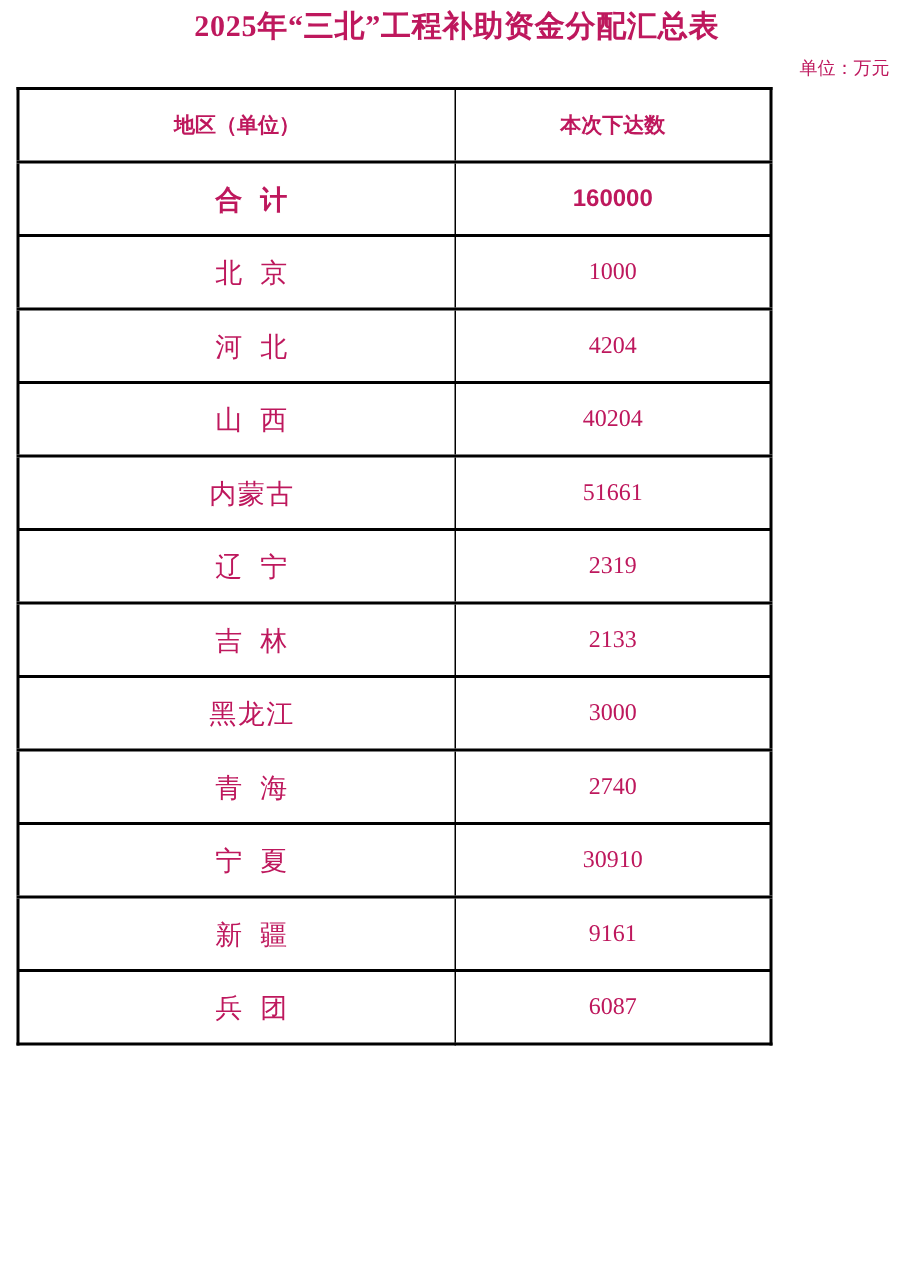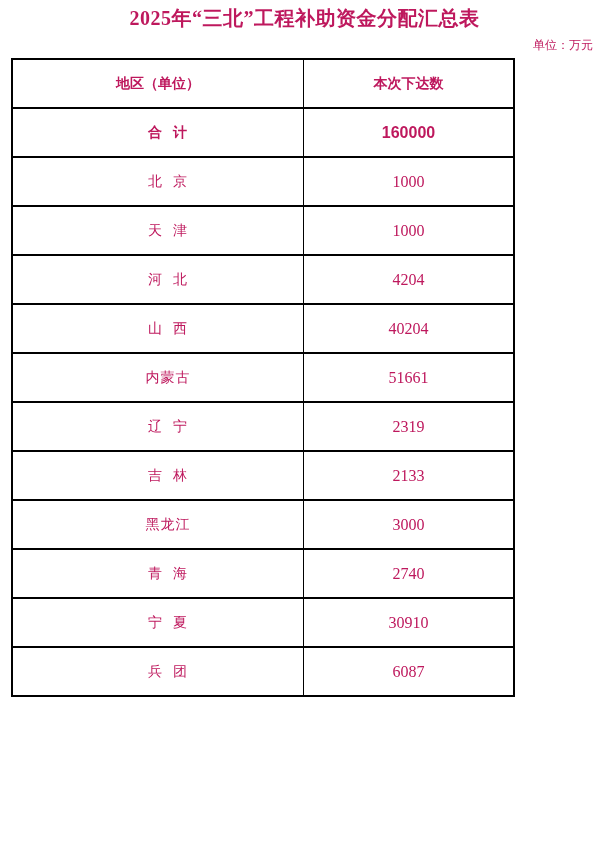--- a/index.html
+++ b/index.html
@@ -62,23 +62,23 @@
     font-family: "Liberation Sans", sans-serif;
     font-weight: bold;
     font-size: 14px;
   }
   .alloc-table tbody td {
     height: 47px;
     border-top: 2px solid #000000;
     font-size: 15px;
   }
   .alloc-table tbody .region-cell {
-    font-family: Liberation Sans, sans-serif;
+    font-family: Liberation Serif, serif;
     font-weight: normal;
-    font-size: 14px;
+    font-size: 18px;
     letter-spacing: 1px;
     padding-left: 20px;
   }
   .alloc-table tbody .value-cell {
     font-family: "Liberation Serif", serif;
     font-size: 16px;
   }
   
   .alloc-table tbody tr:first-child .region-cell {
     font-weight: bold;
@@ -108,24 +108,20 @@
   <tr>
     <td class="region-cell">合  计</td>
     <td class="value-cell">160000</td>
   </tr>
 
   <tr>
     <td class="region-cell">北  京</td>
     <td class="value-cell">1000</td>
   </tr>
 
-  <tr>
-    <td class="region-cell">天  津</td>
-    <td class="value-cell">1000</td>
-  </tr>
 
   <tr>
     <td class="region-cell">河  北</td>
     <td class="value-cell">4204</td>
   </tr>
 
   <tr>
     <td class="region-cell">山  西</td>
     <td class="value-cell">40204</td>
   </tr>
@@ -155,20 +151,24 @@
   <tr>
     <td class="region-cell">青  海</td>
     <td class="value-cell">2740</td>
   </tr>
 
   <tr>
     <td class="region-cell">宁  夏</td>
     <td class="value-cell">30910</td>
   </tr>
 
+  <tr>
+    <td class="region-cell">新  疆</td>
+    <td class="value-cell">9161</td>
+  </tr>
 
   <tr>
     <td class="region-cell">兵  团</td>
     <td class="value-cell">6087</td>
   </tr>
 </tbody>
   </table>
 </div>
 
 </body></html>

